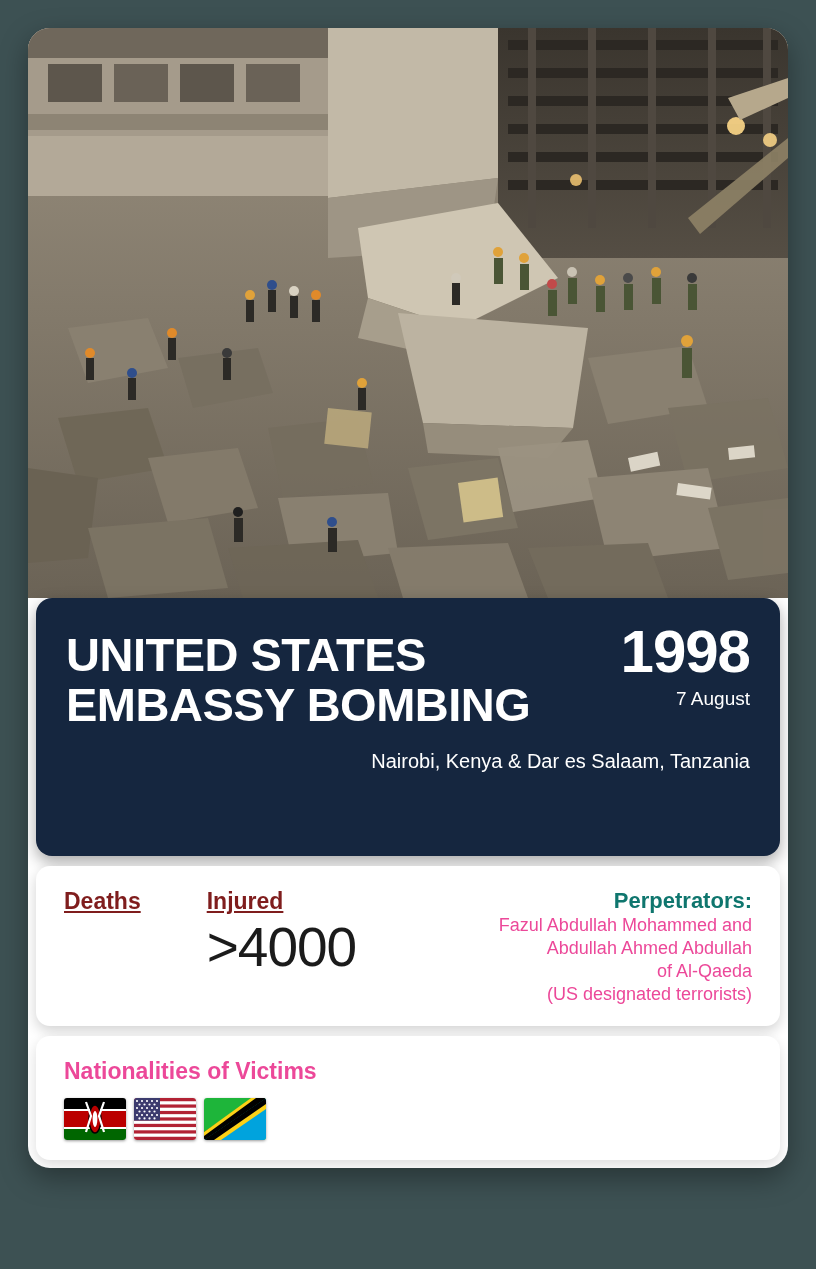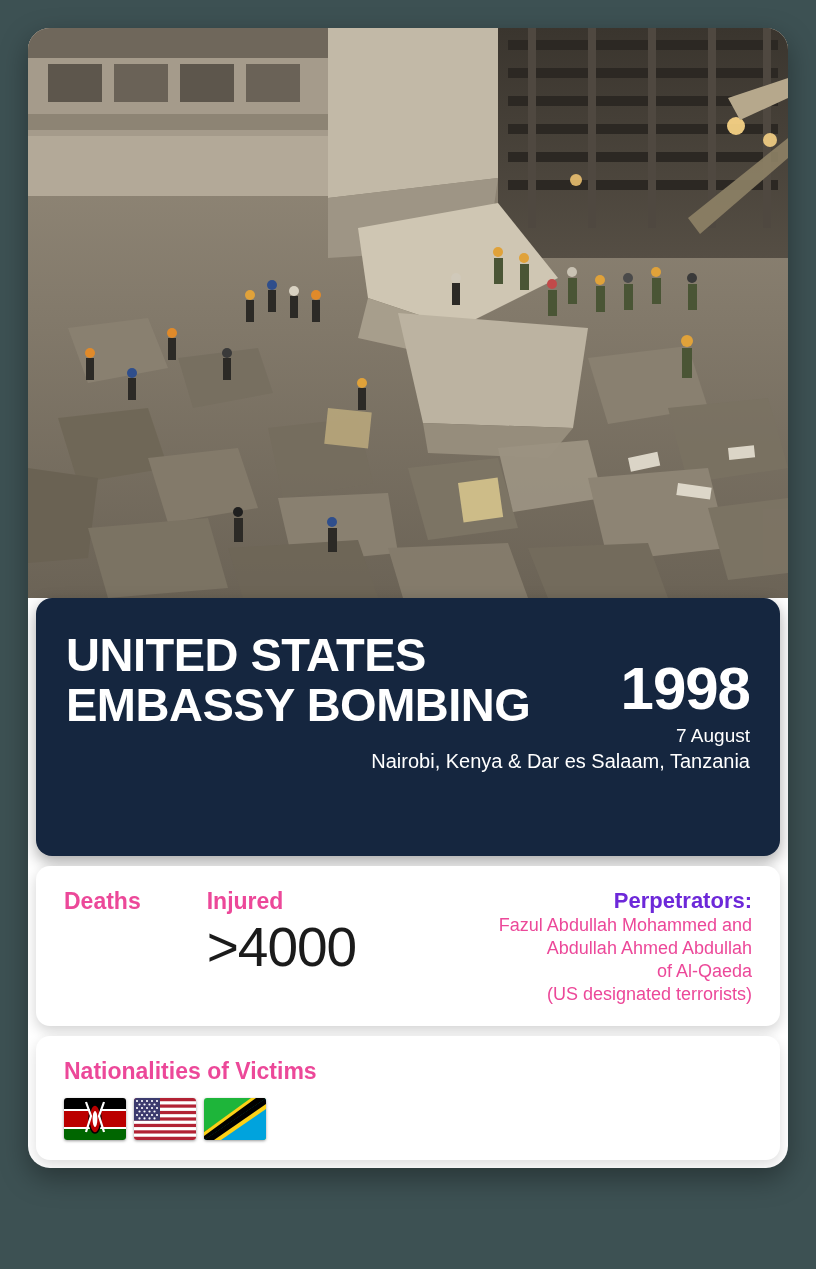--- a/index.html
+++ b/index.html
@@ -48,21 +48,20 @@
     box-shadow: 0 6px 16px rgba(0,0,0,0.35);
     color: #ffffff;
     box-sizing: border-box;
     padding: 32px 30px 0 30px;
   }
   .year-wrap {
     position: absolute;
     right: 30px;
     top: 24px;
     text-align: right;
-    margin-top: 37px;
   }
   .year {
     font-size: 60px;
     font-weight: 700;
     letter-spacing: -1px;
     line-height: 60px;
   }
   .date {
     font-size: 19px;
     font-weight: 400;
@@ -100,40 +99,41 @@
     padding: 22px 28px;
     display: flex;
     align-items: flex-start;
   }
   .stat {
     margin-right: 66px;
   }
   .stat-label {
     font-size: 23px;
     font-weight: 700;
-    color: #ec4899;
+    color: #7f1d1d;
     line-height: 26px;
+    text-decoration: underline;
   }
   .stat-value {
     font-size: 55px;
     font-weight: 400;
     color: #1b1b1b;
     line-height: 62px;
     margin-top: 2px;
     letter-spacing: -1px;
   }
   .perp {
     margin-left: auto;
     text-align: right;
     max-width: 300px;
   }
   .perp-label {
     font-size: 22px;
     font-weight: 700;
-    color: #6d28d9;
+    color: #0f766e;
     line-height: 26px;
   }
   .perp-line {
     font-size: 18px;
     font-weight: 400;
     color: #ec4899;
     line-height: 23px;
   }
 
   

